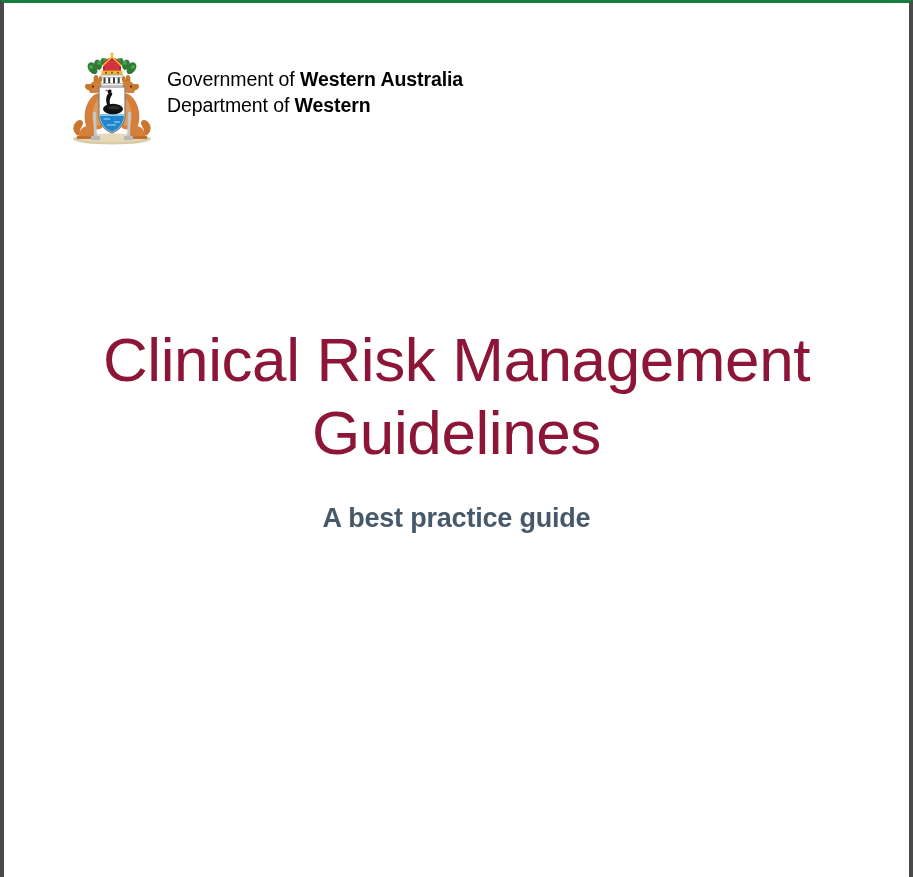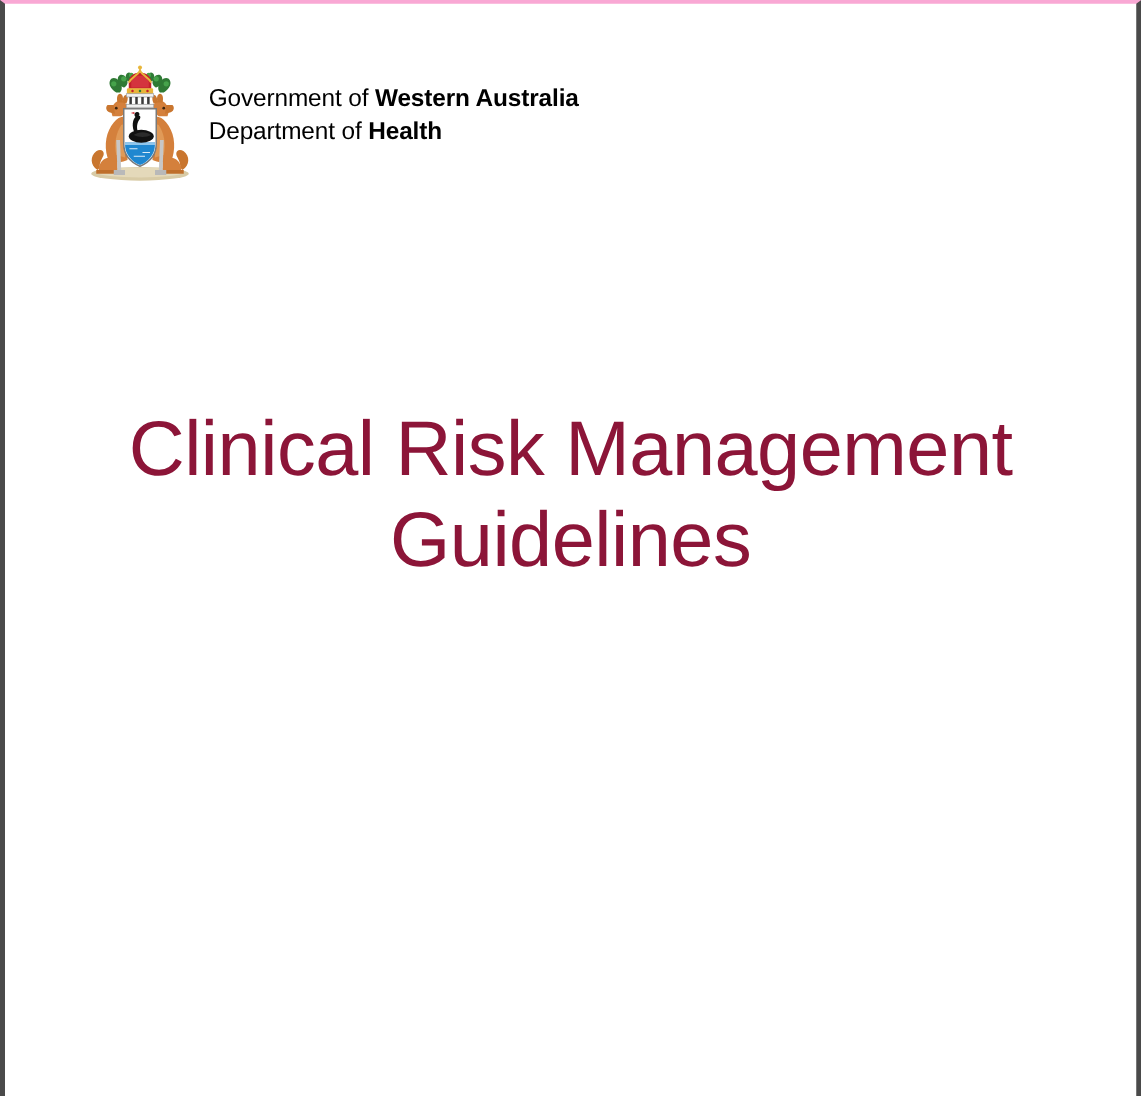--- a/index.html
+++ b/index.html
@@ -12,21 +12,21 @@
   body {
     font-family: "Liberation Sans", sans-serif;
   }
 
   .page {
     position: relative;
     width: 913px;
     height: 877px;
     box-sizing: border-box;
     background: #ffffff;
-    border-top: 3px solid #f9a8d4;
+    border-top: 3px solid #15803d;
     border-left: 4px solid #4a4a4a;
     border-right: 4px solid #4a4a4a;
     overflow: hidden;
   }
 
   
   .masthead {
     position: absolute;
     left: 62px;
     top: 49px;
@@ -206,24 +206,25 @@
           <path d="M41 73 L50 73"></path>
         </g>
       </svg>
     </span>
 
     <div class="masthead-text">
       <div class="masthead-line">
         <span class="wt-regular">Government of </span><span class="wt-bold">Western Australia</span>
       </div>
       <div class="masthead-line">
-        <span class="wt-regular">Department of </span><span class="wt-bold">Health</span>
+        <span class="wt-regular">Department of </span><span class="wt-bold">Western</span>
       </div>
     </div>
   </div>
 
   <div class="title-block">
     <h1 class="doc-title">Clinical Risk Management Guidelines</h1>
+    <p class="doc-subtitle">A best practice guide</p>
   </div>
 
   <div class="page-body"></div>
 
 </div>
 
 </body></html>

